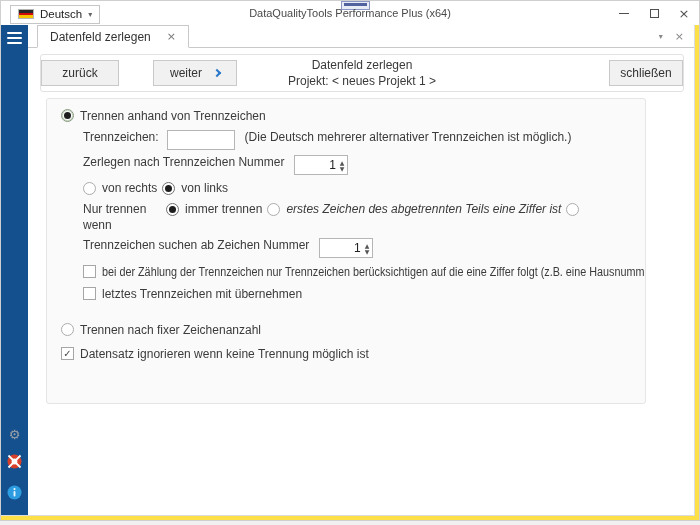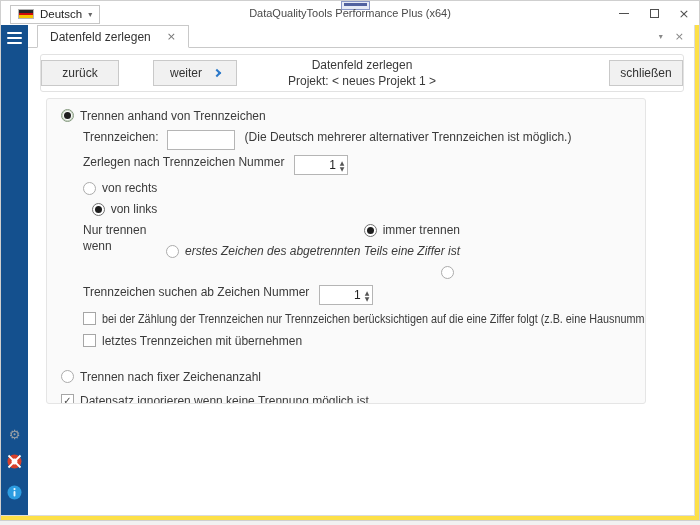--- a/index.html
+++ b/index.html
@@ -63,21 +63,21 @@
 
   
   .options-panel{margin:6px 48px 0 18px;height:306px;background:#fafafa;border:1px solid #e5e5e5;border-radius:3px;
     padding:10px 14px;overflow:hidden;}
   .row{display:flex;align-items:flex-start;}
   .row.h20{height:20px;}
   .row.h16{height:16px;}
   .indent{margin-left:22px;}
   .grp{align-items:flex-start;}
   .grp-label{width:83px;flex:none;line-height:16px;}
-  .opt-col{display:flex;flex-direction:column;gap:5px;align-items:flex-end;}
+  .opt-col{display:flex;flex-direction:row;gap:5px;}
   .opt{display:flex;align-items:center;height:16px;}
 
   .radio{width:13px;height:13px;border:1px solid #ababab;border-radius:50%;background:#fff;flex:none;position:relative;margin-right:6px;}
   .radio.checked{border-color:#6f6f6f;}
   .radio.checked::after{content:"";position:absolute;left:2px;top:2px;right:2px;bottom:2px;background:#1e1e1e;border-radius:50%;}
   .radio.focus{border-color:#85997f;box-shadow:0 0 0 1px #c9d6c4 inset;}
   .checkbox{width:13px;height:13px;border:1px solid #a6a6a6;background:#fff;flex:none;margin-right:6px;
     display:flex;align-items:center;justify-content:center;}
   .check-glyph{font-size:10px;color:#4a4a4a;line-height:1;}
 

